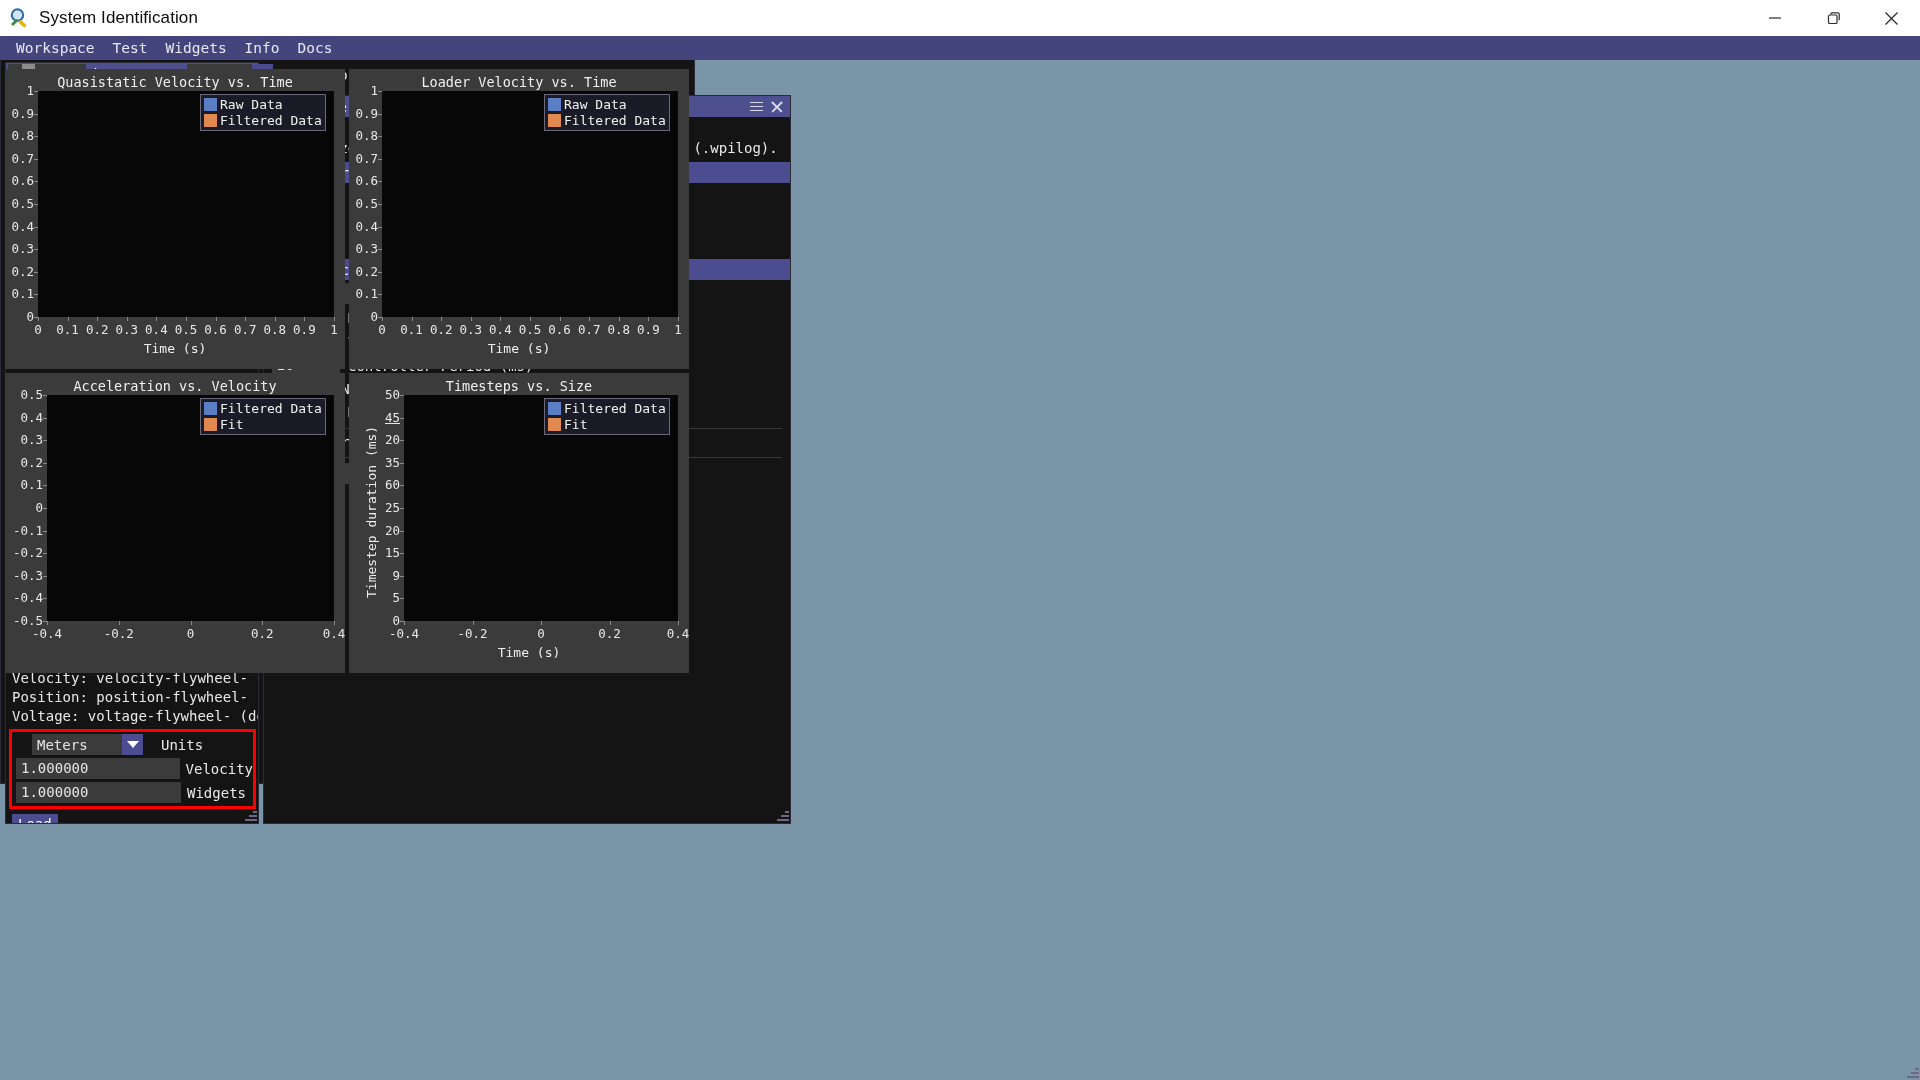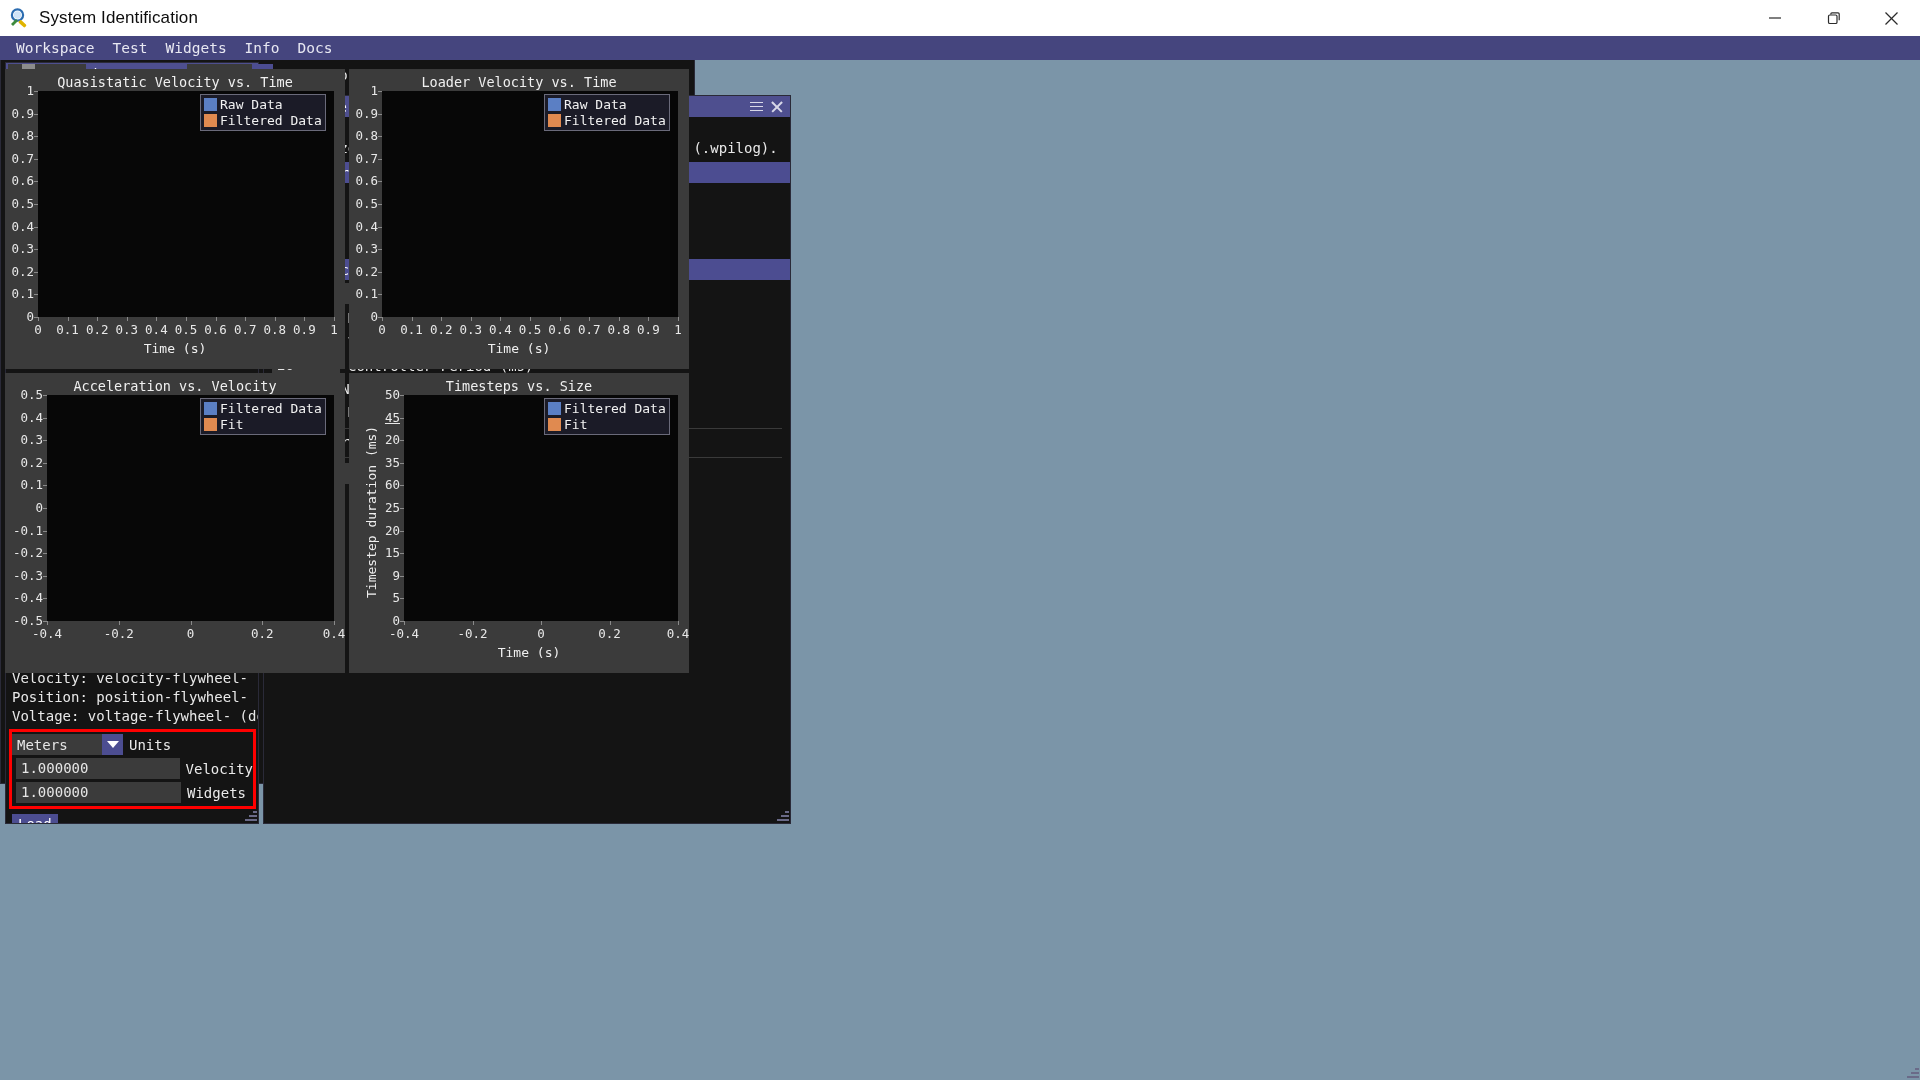--- a/index.html
+++ b/index.html
@@ -149,21 +149,21 @@
   
   #data-selector { left: 5px; top: 566px; width: 254px; height: 222px; }
   .ds-line { font-size: 14px; color: #e9e9e9; margin: 3px 0 0 6px;
              white-space: nowrap; overflow: hidden; width: 246px; }
   #ds-analysis-row { margin: 3px 0 0 6px; }
   #ds-analysis-combo { width: 160px; }
   #ds-redbox {
     margin: 5px 0 0 3px; width: 247px; border: 3px solid #ff0000;
     padding: 2px 0 3px 0;
   }
-  #ds-units-row { margin: 0 0 0 0; }
+  #ds-units-row { margin: 0 0 0 20px; gap: 12px; }
   #ds-units-combo { width: 111px; }
   .ds-unit-field { width: 165px; }
   #ds-load { margin: 5px 0 0 6px; }
 
   
   #analyzer { left: 263px; top: 59px; width: 528px; height: 729px; }
   #analyzer .imwin-body { padding: 0; }
   .an-para { font-size: 14px; color: #e9e9e9; margin-left: 8px; white-space: nowrap; }
   .an-row { margin: 3px 0 0 8px; }
   .an-field-sm { width: 73px; }

